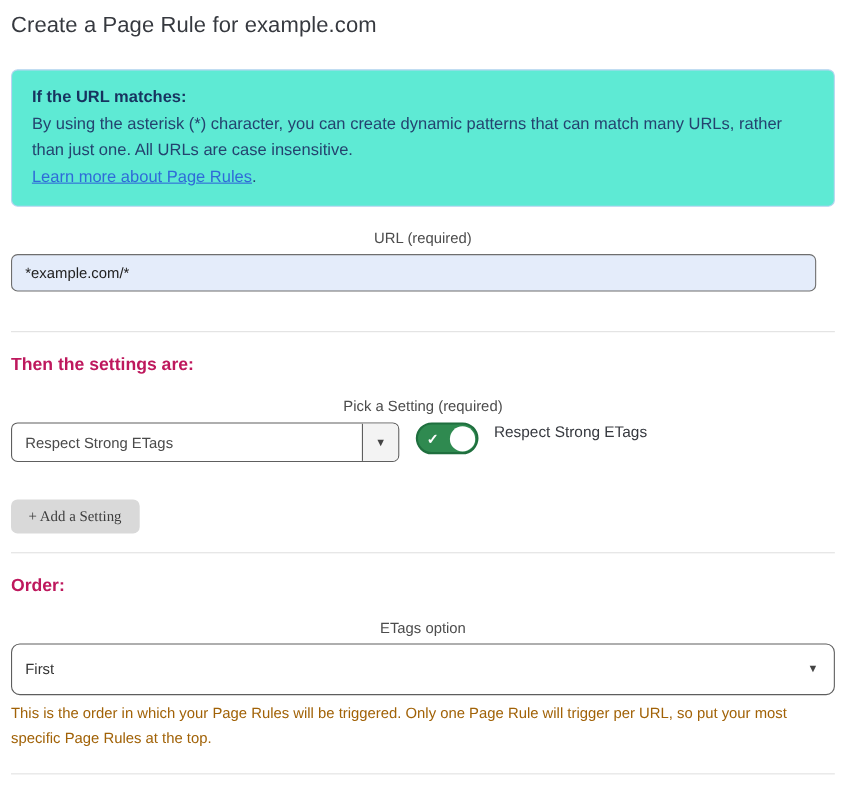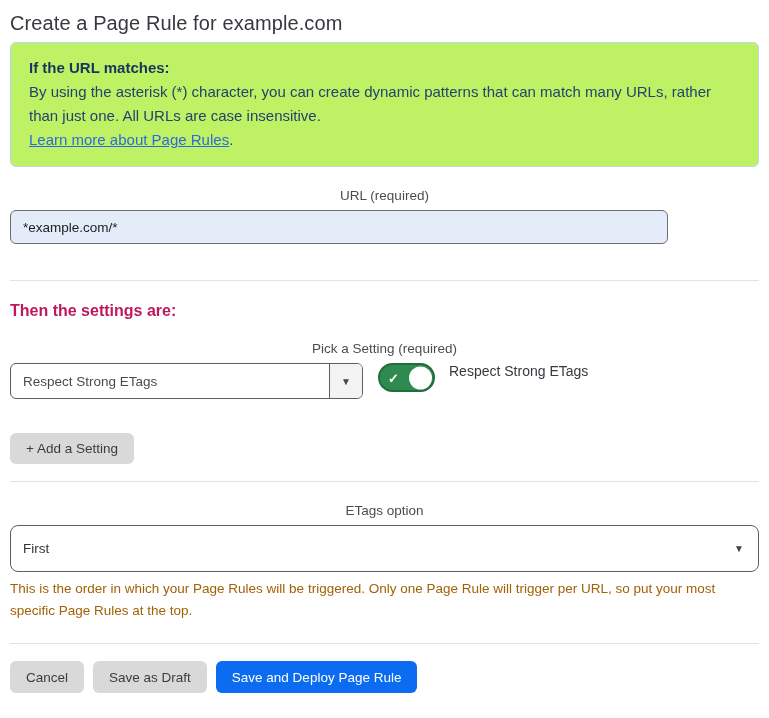--- a/index.html
+++ b/index.html
@@ -17,22 +17,22 @@
   }
   .page-title {
     font-size: 20px;
     font-weight: normal;
     color: #36393f;
     letter-spacing: 0.1px;
     margin-top: 2px;
   }
   
   .info-box {
-    margin-top: 7px;
-    background: #bef264;
+    margin-top: 28px;
+    background: #5eead4;
     border: 1px solid #bad4f1;
     border-radius: 6px;
     padding: 13px 18px 14px 18px;
     font-size: 15px;
     line-height: 24px;
     color: #24436f;
   }
   .info-box .info-heading {
     font-weight: bold;
     color: #17335f;
@@ -45,21 +45,21 @@
   
   .field-label {
     font-size: 13.5px;
     color: #4c4c4c;
     margin-top: 21px;
     text-align: center;
   }
   
   .url-input {
     margin-top: 7px;
-    width: 658px;
+    width: 732px;
     height: 34px;
     background: #e4ecfa;
     border: 1px solid #6e6e6e;
     border-radius: 6px;
     padding: 0 12px;
     font-size: 13.5px;
     color: #222;
     display: flex;
     align-items: center;
   }
@@ -148,21 +148,21 @@
   }
   
   .btn {
     display: inline-flex;
     align-items: center;
     justify-content: center;
     height: 31px;
     padding: 0 16px;
     border: none;
     border-radius: 6px;
-    font-family: Liberation Sans, sans-serif;
+    font-family: Liberation Serif, serif;
     font-size: 13.5px;
     cursor: pointer;
   }
   .btn-gray {
     background: #d9d9d9;
     color: #3c3c3c;
   }
   .btn-blue {
     background: #0b6cf2;
     color: #ffffff;
@@ -239,20 +239,21 @@
       <span class="check">✓</span>
       <span class="knob"></span>
     </div>
     <span class="toggle-label">Respect Strong ETags</span>
   </div>
 
   <button class="btn btn-gray add-setting-btn">+ Add a Setting</button>
 
   <hr class="divider divider-2">
 
+  <div class="section-heading">Order:</div>
 
   <div class="field-label">ETags option</div>
 
   <div class="order-select">
     <span>First</span>
     <span class="dd-arrow">▼</span>
   </div>
 
   <div class="help-text">This is the order in which your Page Rules will be triggered. Only one Page Rule will trigger per URL, so put your most specific Page Rules at the top.</div>
 

